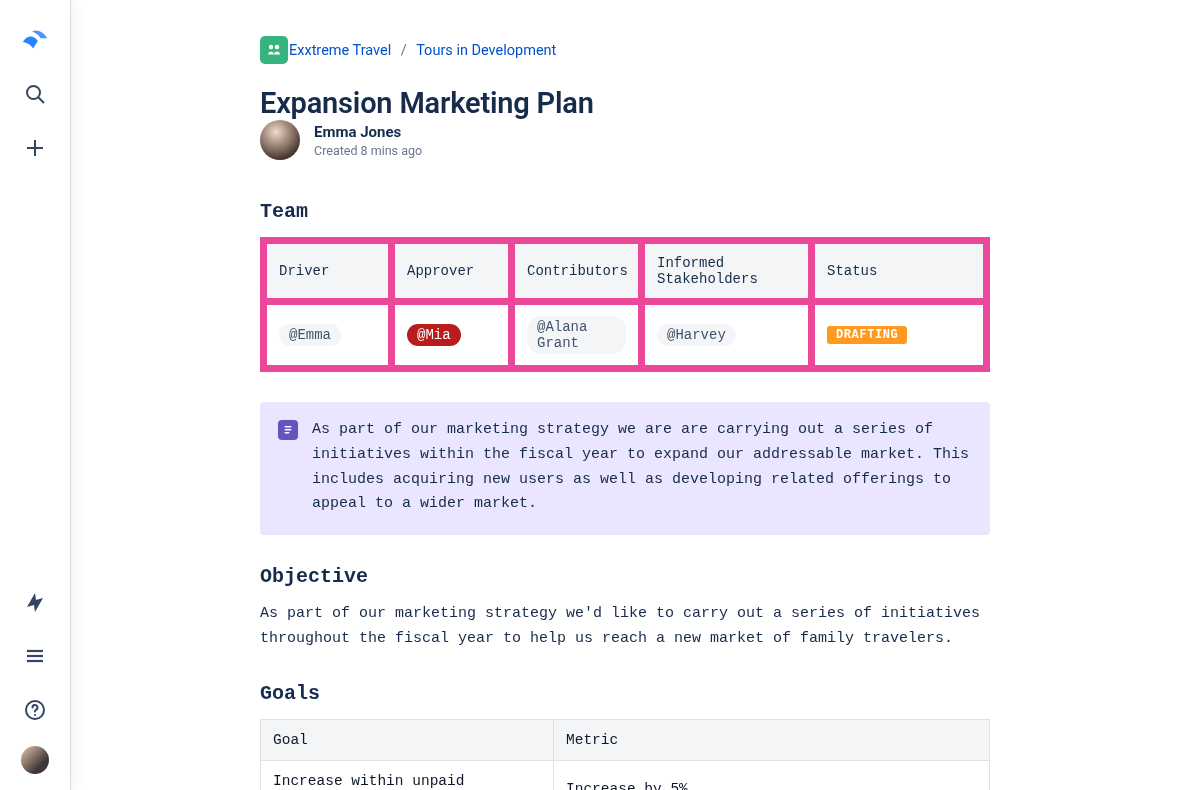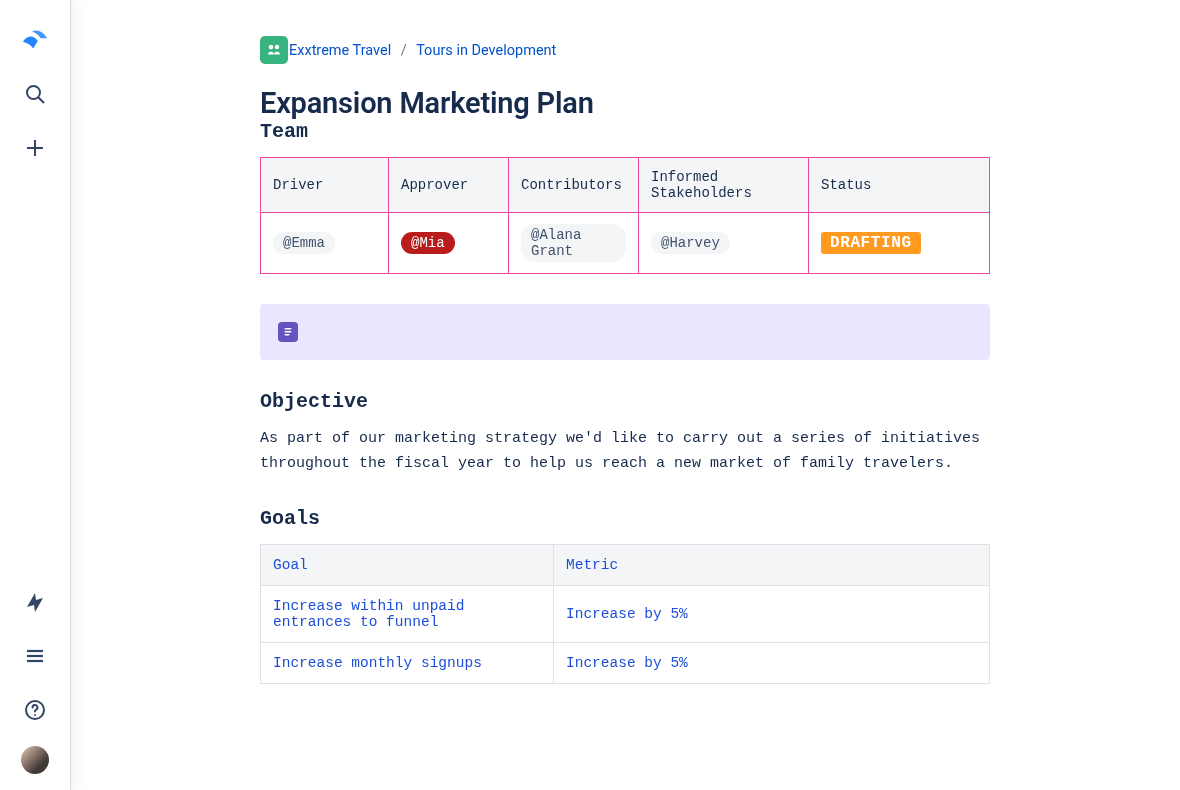--- a/index.html
+++ b/index.html
@@ -96,21 +96,21 @@
   .section { margin-bottom: 30px; font-family: Liberation Mono, monospace; }
 
   
   .team-table {
     width: 100%;
     border-collapse: collapse;
     border: 1px solid #DFE1E6;
     table-layout: fixed;
   }
   .team-table th, .team-table td {
-    border: 1px solid #ec4899;
+    border: 7px solid #ec4899;
     padding: 11px 12px;
     text-align: left;
     font-weight: 400;
     font-size: 14px;
     color: #172B4D;
   }
   .team-table th {
     background: #F4F5F7;
   }
 
@@ -127,21 +127,21 @@
     color: #fff;
     font-weight: 500;
   }
 
   .status-badge {
     display: inline-block;
     background: #FF991F;
     color: #fff;
     border-radius: 3px;
     padding: 2px 9px;
-    font-size: 16px;
+    font-size: 12px;
     font-weight: 700;
     letter-spacing: 0.6px;
   }
 
   
   .panel {
     background: #EAE6FF;
     border-radius: 4px;
     padding: 16px 18px 18px 18px;
     display: flex;
@@ -166,21 +166,21 @@
     width: 100%;
     border-collapse: collapse;
     border: 1px solid #DFE1E6;
   }
   .goals-table th, .goals-table td {
     border: 1px solid #DFE1E6;
     padding: 12px 12px;
     text-align: left;
     font-weight: 400;
     font-size: 14.5px;
-    color: #1d4ed8;
+    color: #0f172a;
     margin-left: 8px;
   }
   .goals-table th { background: #F4F5F7; }
   .goals-table col.col-goal { width: 293px; }
 </style>
 </head>
 <body>
 
 <nav class="sidebar">
   <div class="sidebar-top">
@@ -241,20 +241,27 @@
       </span>
       <span class="crumbs">
         <a href="#">Exxtreme Travel</a>
         <span class="crumb-sep">/</span>
         <a href="#">Tours in Development</a>
       </span>
     </div>
 
     <h1 class="page-title">Expansion Marketing Plan</h1>
 
+    <div class="byline">
+      <span class="avatar-md"></span>
+      <div>
+        <div class="author-name">Emma Jones</div>
+        <div class="meta-line">Created 8 mins ago</div>
+      </div>
+    </div>
 
     <div class="section">
       <h2 class="section-h">Team</h2>
       <table class="team-table">
         <colgroup>
           <col style="width:128px">
             <col style="width:120px">
             <col style="width:130px">
             <col style="width:170px">
             <col>
@@ -283,20 +290,21 @@
     <div class="section">
       <div class="panel">
         <span class="panel-icon">
           <svg viewBox="0 0 10 12" fill="#fff">
             <rect x="0" y="0" width="10" height="12" rx="2" fill="none"></rect>
             <rect x="1.5" y="2" width="7" height="1.6" rx="0.8"></rect>
             <rect x="1.5" y="5" width="7" height="1.6" rx="0.8"></rect>
             <rect x="1.5" y="8" width="5" height="1.6" rx="0.8"></rect>
           </svg>
         </span>
+        <div class="panel-text">As part of our marketing strategy we are are carrying out a series of initiatives within the fiscal year to expand our addressable market. This includes acquiring new users as well as developing related offerings to appeal to a wider market.</div>
       </div>
     </div>
 
     <div class="section">
       <h2 class="section-h">Objective</h2>
       <p class="body-p">As part of our marketing strategy we'd like to carry out a series of initiatives throughout the fiscal year to help us reach a new market of family travelers.</p>
     </div>
 
     <div class="section">
       <h2 class="section-h">Goals</h2>

